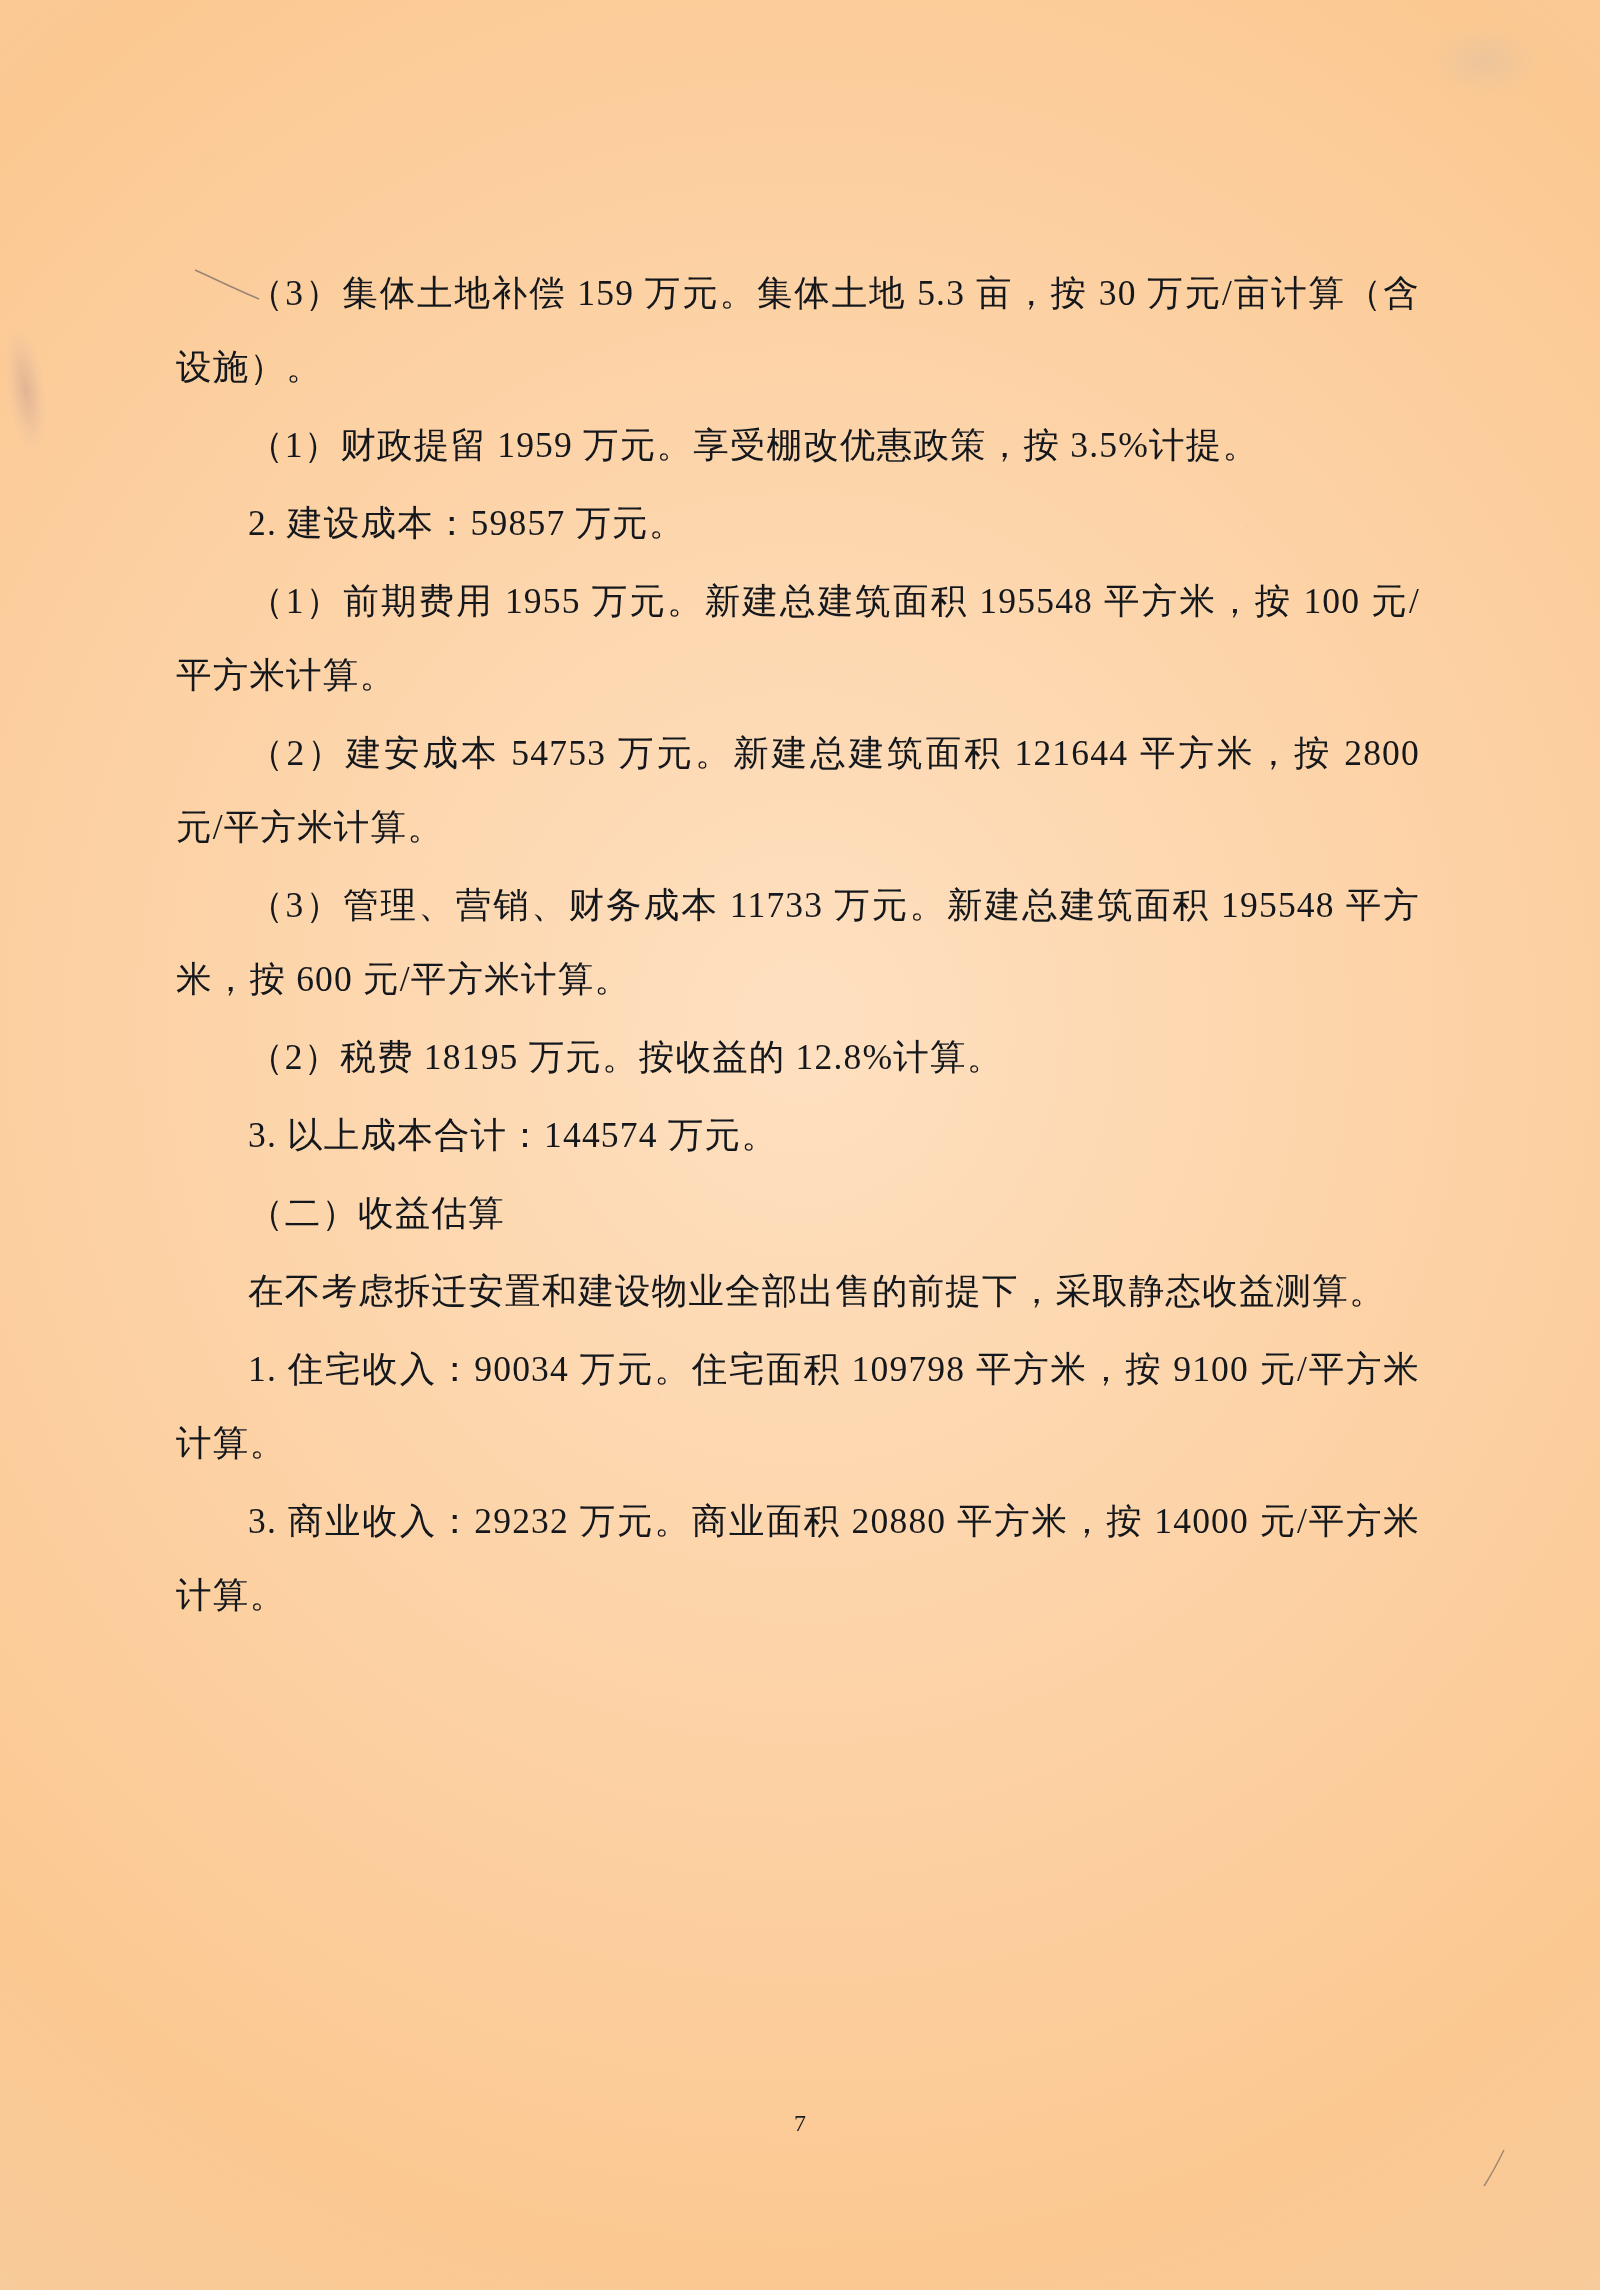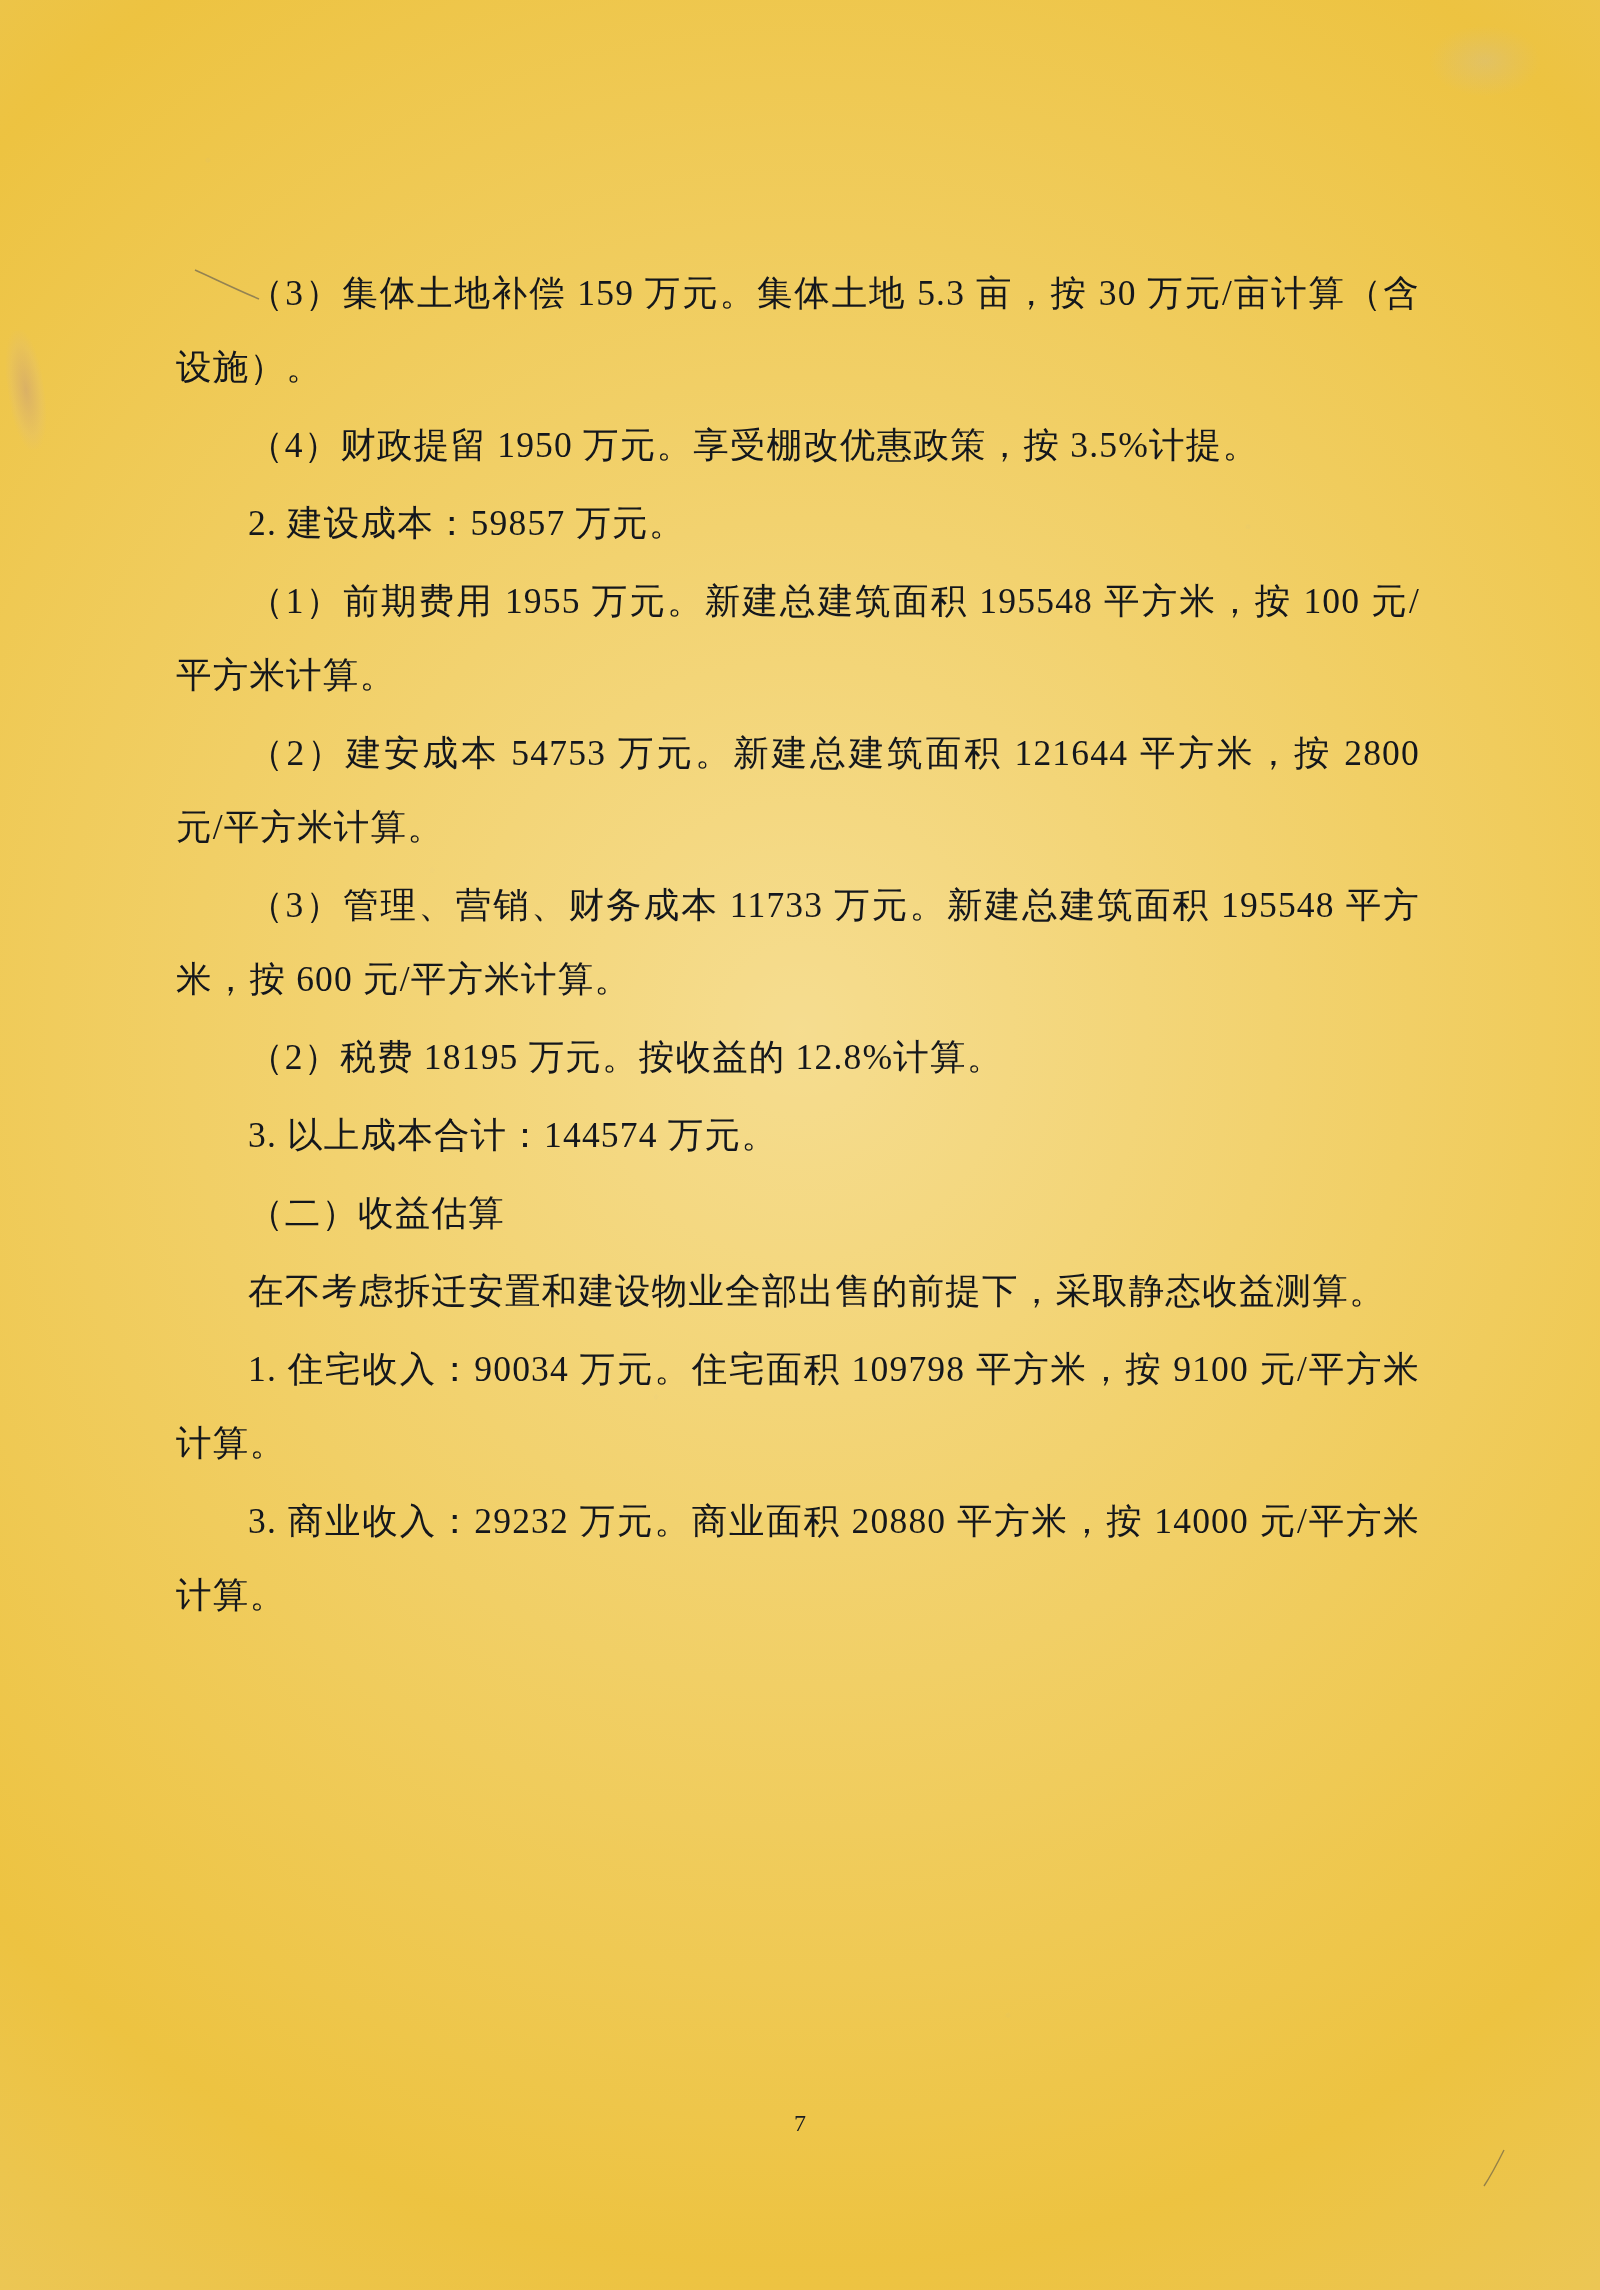--- a/index.html
+++ b/index.html
@@ -5,21 +5,21 @@
   html, body {
     margin: 0;
     padding: 0;
     background: #f2efe9;
   }
   .page {
     position: relative;
     width: 1600px;
     height: 2290px;
     margin: 0 auto;
-    background: #eab308;
+    background: #fdba74;
     overflow: hidden;
   }
   
   .paper-tint {
     position: absolute;
     inset: 0;
     background:
       radial-gradient(ellipse 120% 90% at 50% 45%, rgba(255,255,255,0.55) 0%, rgba(246,242,234,0.25) 60%, rgba(231,225,213,0.55) 100%);
     pointer-events: none;
   }
@@ -115,21 +115,21 @@
   <div class="scan-noise"></div>
   <div class="smudge-left"></div>
   <div class="smudge-top"></div>
 
   <svg class="pen-stroke" viewBox="0 0 70 34">
     <path d="M2 2 C 20 10, 40 20, 66 31" stroke="#4a4a52" stroke-width="1.6" fill="none"></path>
   </svg>
 
   <div class="content">
     <p class="para indent">（3）集体土地补偿 159 万元。集体土地 5.3 亩，按 30 万元/亩计算（含设施）。</p>
-    <p class="para indent">（4）财政提留 1950 万元。享受棚改优惠政策，按 3.5%计提。</p>
+    <p class="para indent">（1）财政提留 1959 万元。享受棚改优惠政策，按 3.5%计提。</p>
     <p class="para indent">2. 建设成本：59857 万元。</p>
     <p class="para indent">（1）前期费用 1955 万元。新建总建筑面积 195548 平方米，按 100 元/平方米计算。</p>
     <p class="para indent">（2）建安成本 54753 万元。新建总建筑面积 121644 平方米，按 2800 元/平方米计算。</p>
     <p class="para indent">（3）管理、营销、财务成本 11733 万元。新建总建筑面积 195548 平方米，按 600 元/平方米计算。</p>
     <p class="para indent">（2）税费 18195 万元。按收益的 12.8%计算。</p>
     <p class="para indent">3. 以上成本合计：144574 万元。</p>
     <p class="para indent">（二）收益估算</p>
     <p class="para indent">在不考虑拆迁安置和建设物业全部出售的前提下，采取静态收益测算。</p>
     <p class="para indent">1. 住宅收入：90034 万元。住宅面积 109798 平方米，按 9100 元/平方米计算。</p>
     <p class="para indent">3. 商业收入：29232 万元。商业面积 20880 平方米，按 14000 元/平方米计算。</p>

